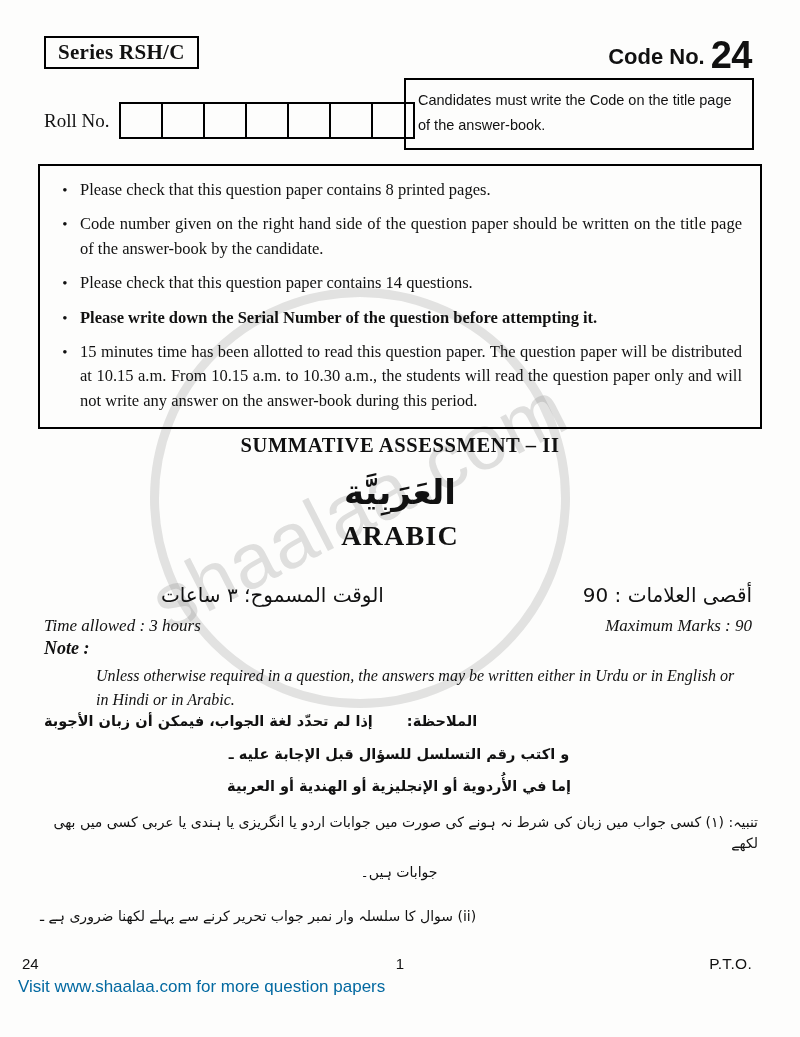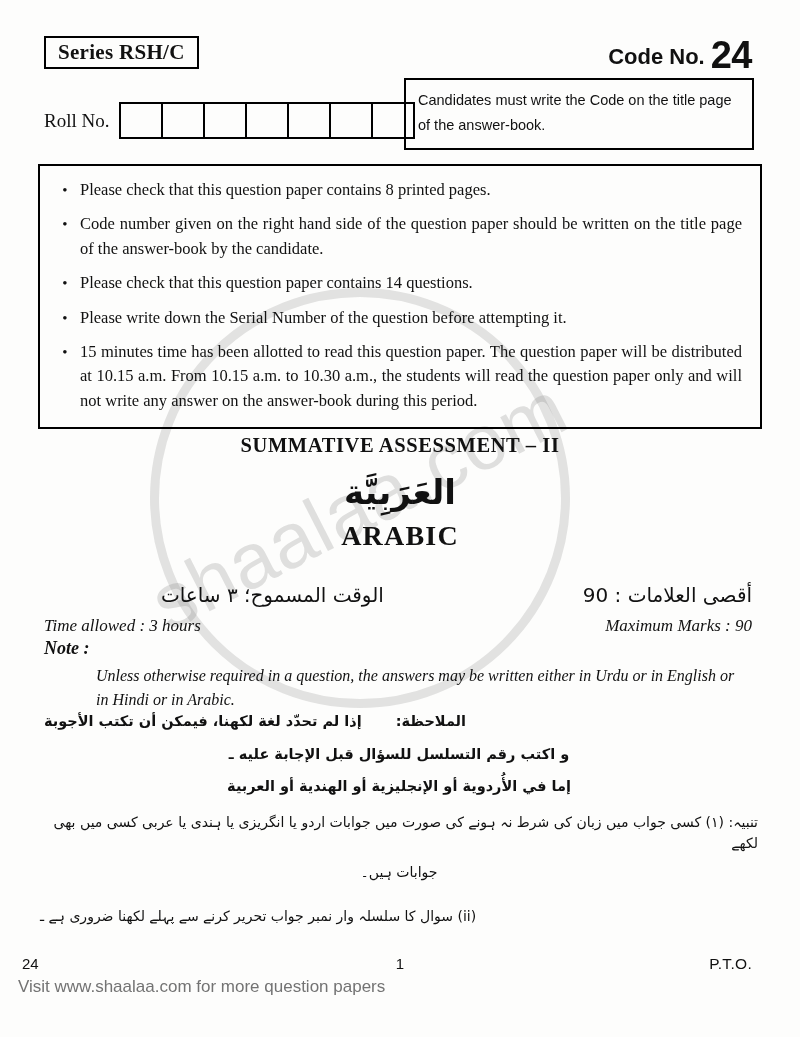--- a/index.html
+++ b/index.html
@@ -147,21 +147,21 @@
     line-height: 1.45;
     padding-top: 2px;
   }
   .instr-text {
     flex: 1;
     font-size: 16.5px;
     line-height: 1.48;
     text-align: justify;
     text-justify: inter-word;
   }
-  .instr-text.bold { font-weight: normal; }
+  .instr-text.bold { font-weight: bold; }
 
   
   .title-block {
     position: absolute;
     left: 0; right: 0;
     top: 434px;
     text-align: center;
   }
   .sa-title {
     font-size: 20.5px;
@@ -293,21 +293,21 @@
     font-family: "Liberation Sans", sans-serif;
     font-size: 15.5px;
     letter-spacing: 0.3px;
   }
   .foot-visit {
     position: absolute;
     left: 18px;
     top: 22px;
     font-family: "Liberation Sans", sans-serif;
     font-size: 17px;
-    color: #737373;
+    color: #0369a1;
     text-align: right;
   }
 </style>
 </head>
 <body>
 
 <div class="page">
 
   <div class="watermark">
     <div class="ring"></div>
@@ -377,21 +377,21 @@
         <div class="tm-ar">أقصى العلامات : 90</div>
         <div class="tm-en">Maximum Marks : 90</div>
       </div>
     </div>
 
     <div class="note-label">Note :</div>
     <div class="note-body">Unless otherwise required in a question, the answers may be written either in Urdu or in English or in Hindi or in Arabic.</div>
 
     <div class="ar-note">
       <div class="ar-note-line l1">
-        <span class="lbl">الملاحظة:</span><span>إذا لم تحدّد لغة لکھنا، فيمكن أن تكتب الأجوبة</span>
+        <span class="lbl">الملاحظة:</span><span>إذا لم تحدّد لغة الجواب، فيمكن أن زبان الأجوبة</span>
       </div>
       <div class="ar-note-line">و اكتب رقم التسلسل للسؤال قبل الإجابة عليه ـ</div>
       <div class="ar-note-line">إما في الأُردوية أو الإنجليزية أو الهندية أو العربية</div>
     </div>
 
     <div class="urdu-block">
       <div class="urdu-line right">تنبیہ: (۱) کسی جواب میں زبان کی شرط نہ ہونے کی صورت میں جوابات اردو یا انگریزی یا ہندی یا عربی کسی میں بھی لکھے</div>
       <div class="urdu-line center">جوابات ہیں۔</div>
       <div class="urdu-line l3">(ii) سوال کا سلسلہ وار نمبر جواب تحریر کرنے سے پہلے لکھنا ضروری ہے ـ</div>
     </div>

